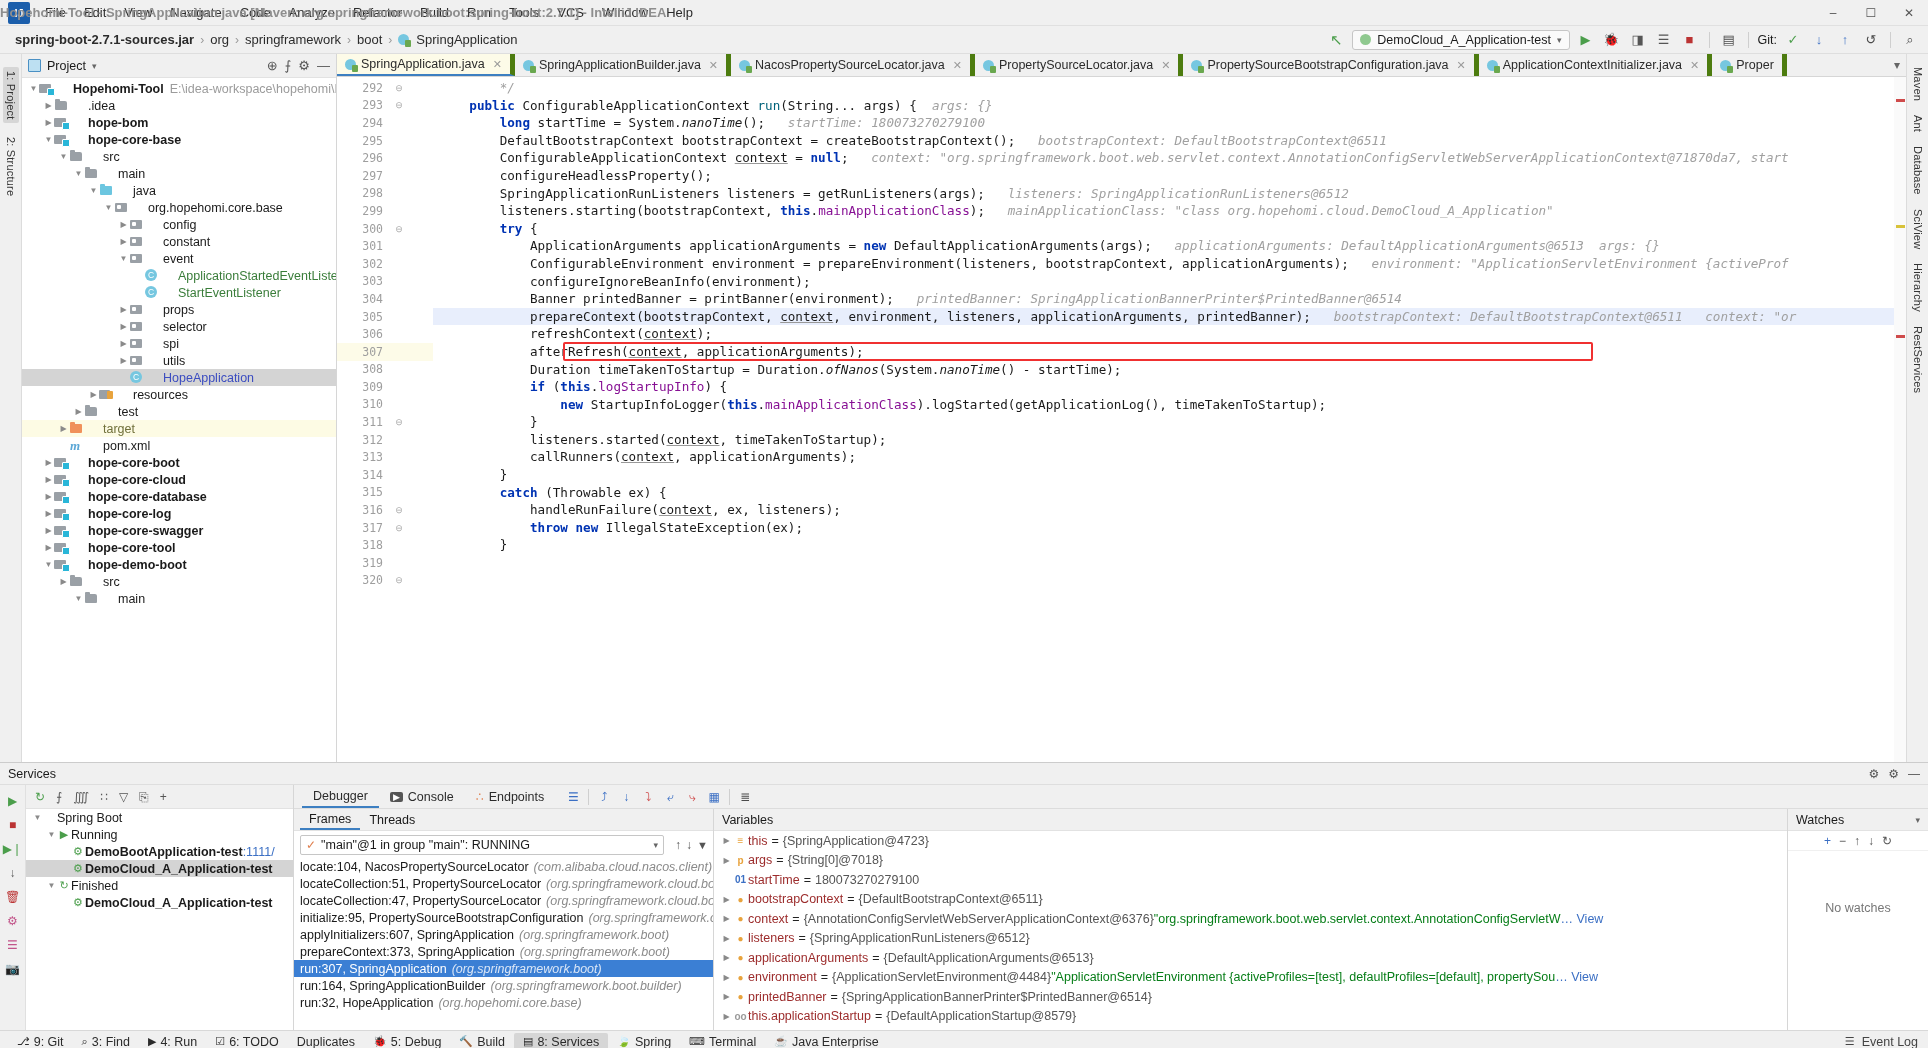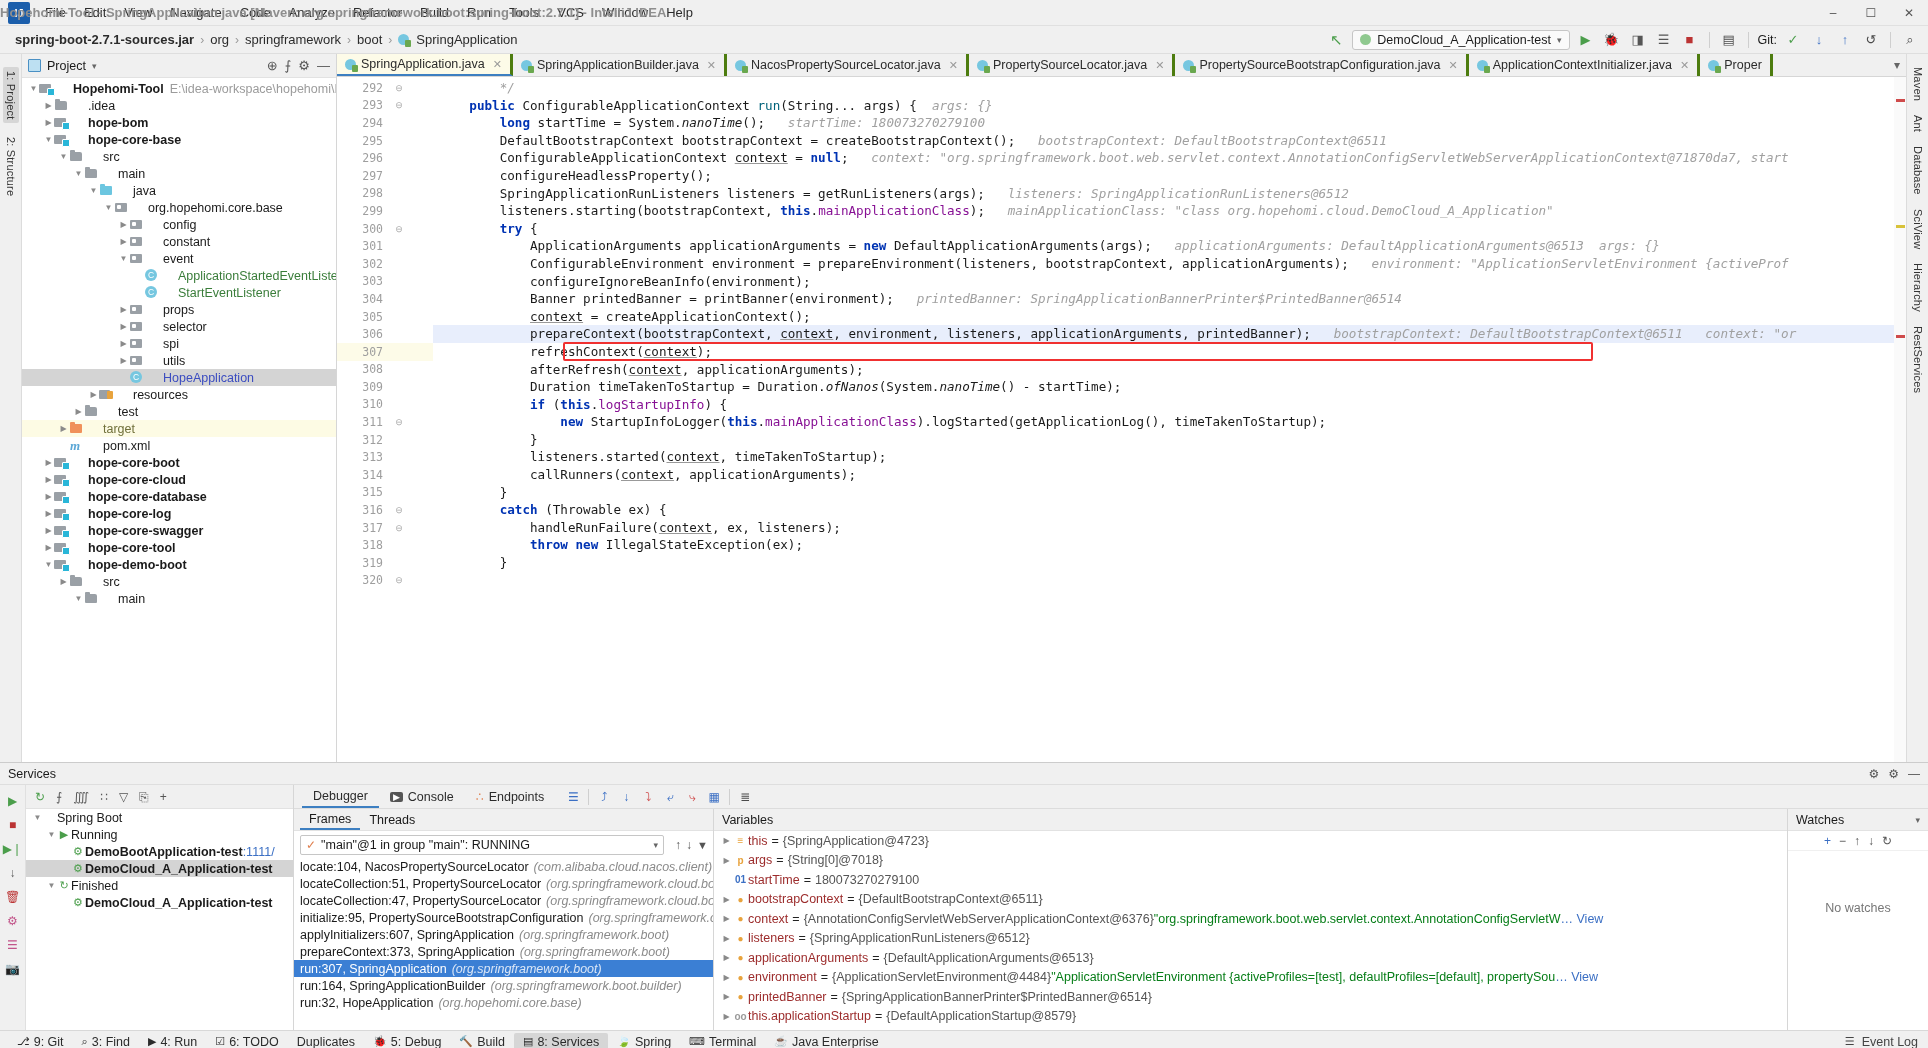--- a/index.html
+++ b/index.html
@@ -118,21 +118,21 @@
   .olive{ color:#70703a; }
 
   
   #editor-col{ flex:1; display:flex; flex-direction:column; min-width:0; background:#fff; }
   #tabs{
     height:23px; background:#f0f0f0; display:flex; align-items:stretch;
     border-bottom:1px solid #d6d6d6; overflow:hidden;
   }
   .tab{
     display:flex;align-items:center;gap:5px;padding:0 8px;font-size:12.5px;
-    border-right:3px solid #4d7c0f;white-space:nowrap;cursor:default;color:#2b2b2b;
+    border-right:5px solid #4d7c0f;white-space:nowrap;cursor:default;color:#2b2b2b;
   }
   .tab.active{ background:#fdfbe8; border-bottom:2px solid #3d7fc1; }
   .tab .x{ color:#9a9a9a;font-size:11px;margin-left:3px; }
   .tabicon{ width:11px;height:11px;border-radius:50%;background:#76c7e0;position:relative;
             flex:0 0 11px; }
   .tabicon::after{ content:"";position:absolute;right:-2px;bottom:-2px;width:6px;height:7px;
             background:#6aa84f;border-radius:1px; }
   .tabicon.plain::after{ display:none; }
   #tabs-right{ margin-left:auto; display:flex;align-items:center;gap:4px;padding:0 6px;
                color:#666;font-size:12px; }
@@ -656,21 +656,20 @@
           <div class="cline">        DefaultBootstrapContext bootstrapContext = createBootstrapContext();   <span class="hint">bootstrapContext: DefaultBootstrapContext@6511</span></div>
           <div class="cline">        ConfigurableApplicationContext <span class="und">context</span> = <span class="kw">null</span>;   <span class="hint">context: "org.springframework.boot.web.servlet.context.AnnotationConfigServletWebServerApplicationContext@71870da7, start</span></div>
           <div class="cline">        configureHeadlessProperty();</div>
           <div class="cline">        SpringApplicationRunListeners listeners = getRunListeners(args);   <span class="hint">listeners: SpringApplicationRunListeners@6512</span></div>
           <div class="cline">        listeners.starting(bootstrapContext, <span class="kw">this</span>.<span class="fld">mainApplicationClass</span>);   <span class="hint">mainApplicationClass: "class org.hopehomi.cloud.DemoCloud_A_Application"</span></div>
           <div class="cline">        <span class="kw">try</span> {</div>
           <div class="cline">            ApplicationArguments applicationArguments = <span class="kw">new</span> DefaultApplicationArguments(args);   <span class="hint">applicationArguments: DefaultApplicationArguments@6513  args: {}</span></div>
           <div class="cline">            ConfigurableEnvironment environment = prepareEnvironment(listeners, bootstrapContext, applicationArguments);   <span class="hint">environment: "ApplicationServletEnvironment {activeProf</span></div>
           <div class="cline">            configureIgnoreBeanInfo(environment);</div>
           <div class="cline">            Banner printedBanner = printBanner(environment);   <span class="hint">printedBanner: SpringApplicationBannerPrinter$PrintedBanner@6514</span></div>
-          <div class="cline">            <span class="und">context</span> = createApplicationContext();</div>
           <div class="cline cur">            prepareContext(bootstrapContext, <span class="und">context</span>, environment, listeners, applicationArguments, printedBanner);   <span class="hint">bootstrapContext: DefaultBootstrapContext@6511   context: "or</span></div>
           <div class="cline">            refreshContext(<span class="und">context</span>);</div>
           <div class="cline">            afterRefresh(<span class="und">context</span>, applicationArguments);</div>
           <div class="cline">            Duration timeTakenToStartup = Duration.<span style="font-style:italic">ofNanos</span>(System.<span style="font-style:italic">nanoTime</span>() - startTime);</div>
           <div class="cline">            <span class="kw">if</span> (<span class="kw">this</span>.<span class="fld">logStartupInfo</span>) {</div>
           <div class="cline">                <span class="kw">new</span> StartupInfoLogger(<span class="kw">this</span>.<span class="fld">mainApplicationClass</span>).logStarted(getApplicationLog(), timeTakenToStartup);</div>
           <div class="cline">            }</div>
           <div class="cline">            listeners.started(<span class="und">context</span>, timeTakenToStartup);</div>
           <div class="cline">            callRunners(<span class="und">context</span>, applicationArguments);</div>
           <div class="cline">        }</div>

